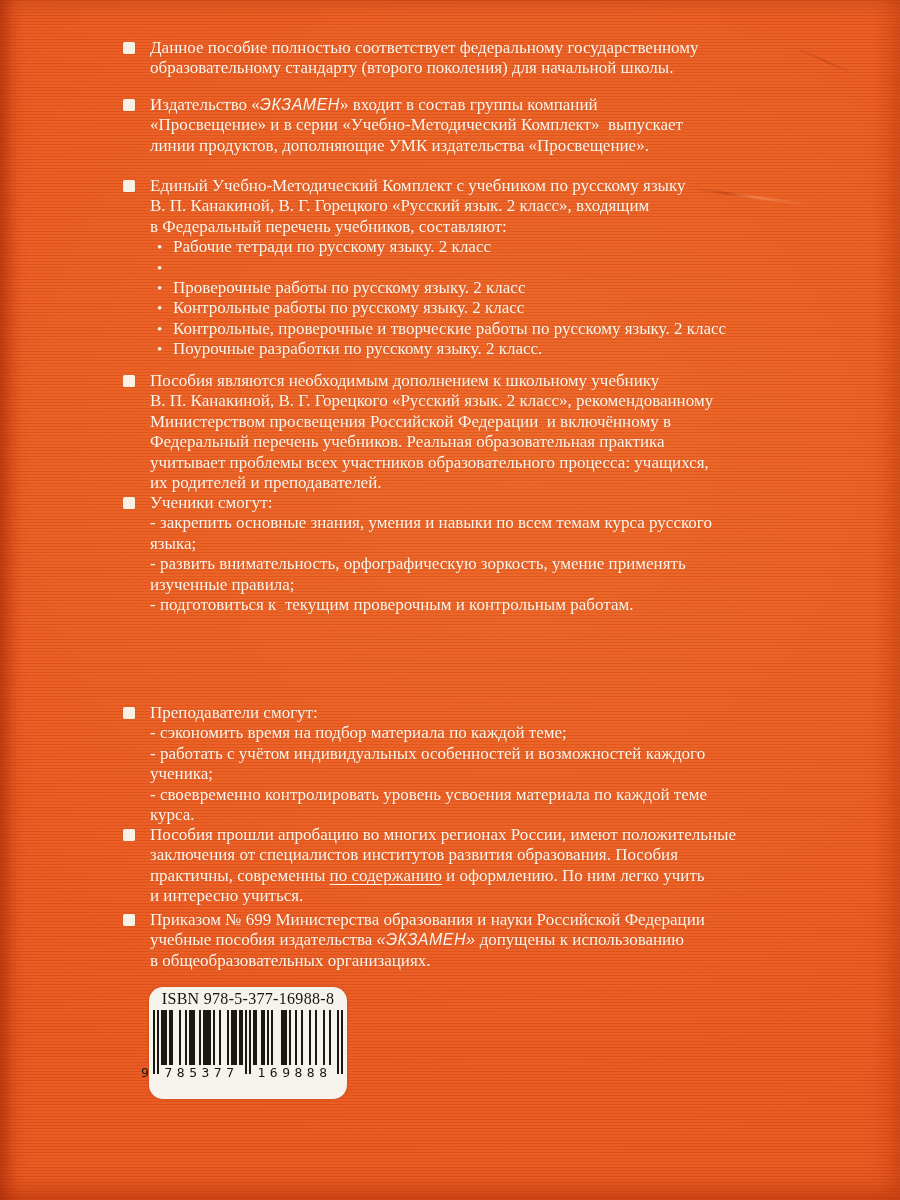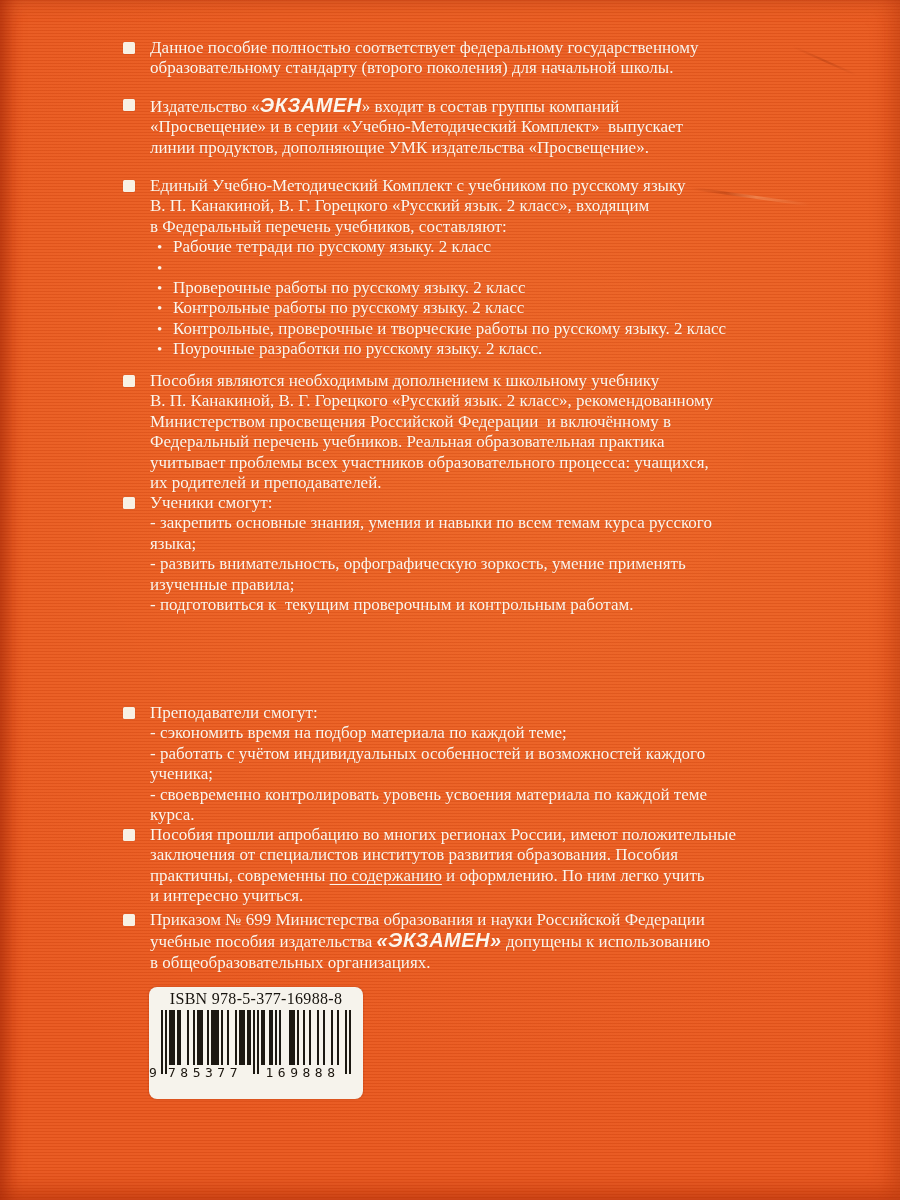--- a/index.html
+++ b/index.html
@@ -43,46 +43,46 @@
   .section .bullet{
     position:absolute;left:1px;top:4px;width:12px;height:12px;
     background:#f8f1e4;border-radius:1.5px;
     box-shadow:0 0 1px rgba(120,30,0,.4);
   }
   .section .content{margin-left:28px;}
   .seg-regular{font-weight:400;}
   .seg-bold{font-weight:400;}
   .seg-brand{
     font-family:"Liberation Sans","DejaVu Sans",sans-serif;
-    font-style:italic;font-weight:700;font-size:20px;letter-spacing:.5px;
+    font-style:italic;font-weight:400;font-size:16px;letter-spacing:.5px;
   }
   .seg-underline{text-decoration:underline;text-underline-offset:3px;text-decoration-thickness:1px;}
   .sublist{white-space:normal;}
   .sub-item{display:flex;align-items:baseline;padding-left:7px;}
   .sub-item .dot{width:16px;flex:0 0 16px;font-size:15px;}
 
   .barcode-box{
-    position:absolute;left:149px;top:987px;width:214px;height:112px;
-    background:#f6f3ec;border-radius:8px;
+    position:absolute;left:149px;top:987px;width:198px;height:112px;
+    background:#f6f3ec;border-radius:14px;
     box-shadow:0 0 2px rgba(120,30,0,.45);
   }
   .isbn-label{
     margin-top:3px;text-align:center;
     font-size:16px;letter-spacing:.3px;color:#16120d;
   }
   .bars-wrap{position:relative;width:190px;margin:2px auto 0;}
   .bars-wrap svg{display:block;}
   .digits{
     position:relative;height:16px;margin-top:-9px;
     font-family:"DejaVu Sans Mono","Liberation Mono",monospace;
     font-size:13px;color:#1b150e;
   }
   .digits span{position:absolute;top:0;}
   .dg-first{left:-12px;}
-  .dg-left{left:7px;width:83px;letter-spacing:4.5px;background:#f6f3ec;}
+  .dg-left{left:7px;width:83px;text-align:center;letter-spacing:4.5px;background:#f6f3ec;}
   .dg-right{left:100px;width:83px;text-align:center;letter-spacing:4.5px;background:#f6f3ec;}
 </style>
 </head>
 <body>
 
 <div class="cover">
   <div class="crease c1"></div>
   <div class="crease c2"></div>
 
   <div class="section" style="top:38px"><span class="bullet"></span><div class="content"><span class="seg-regular">Данное пособие полностью соответствует федеральному государственному

